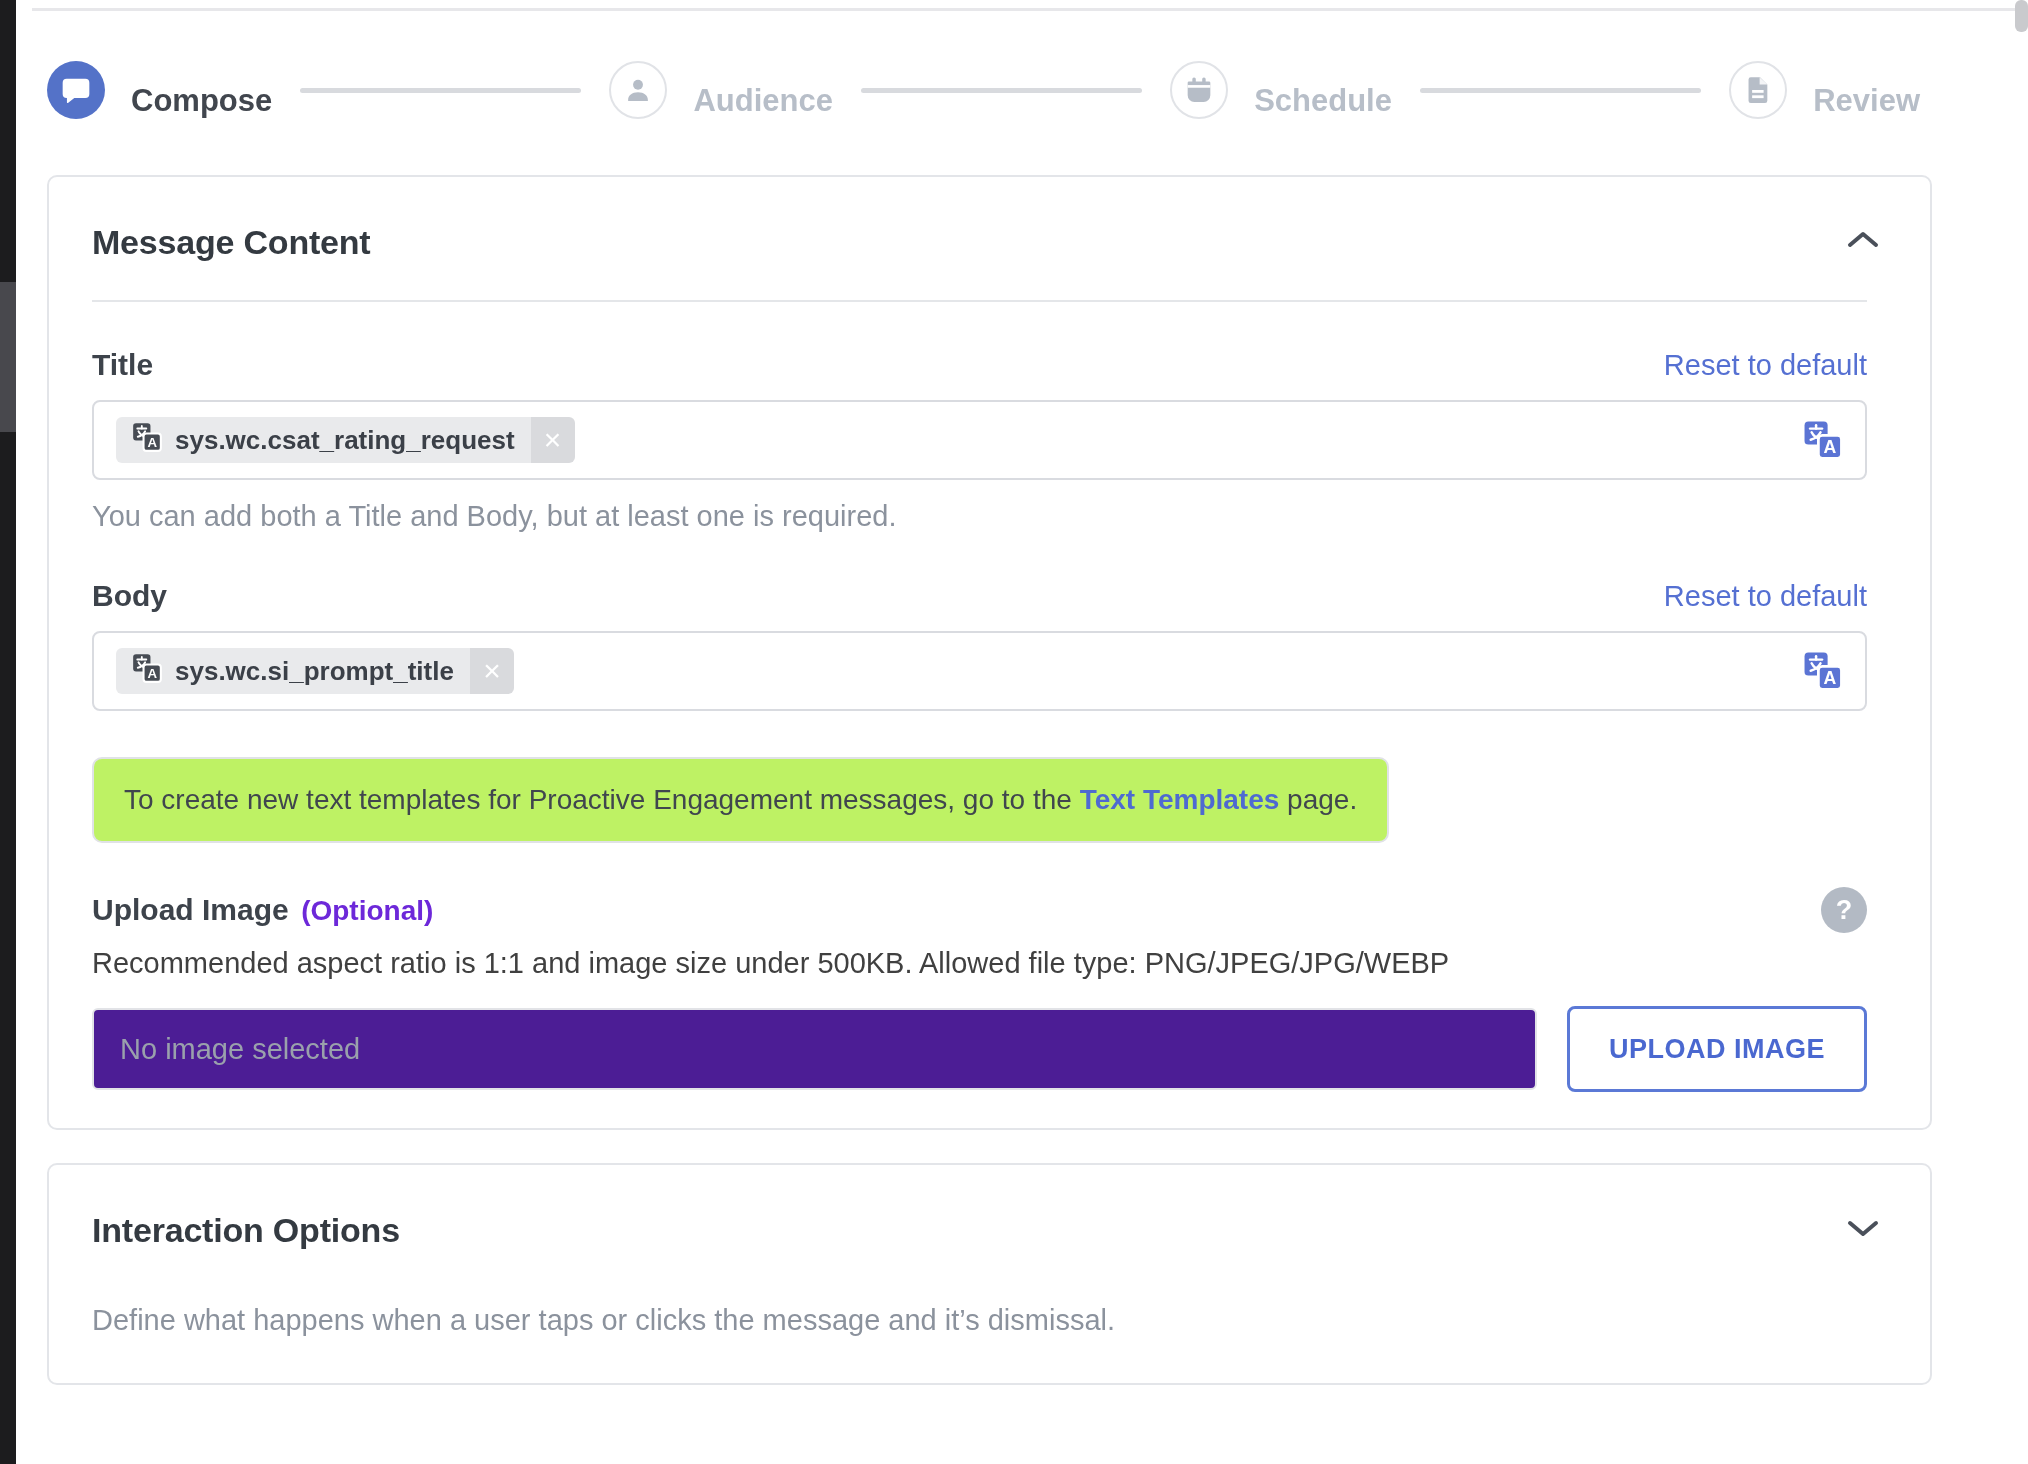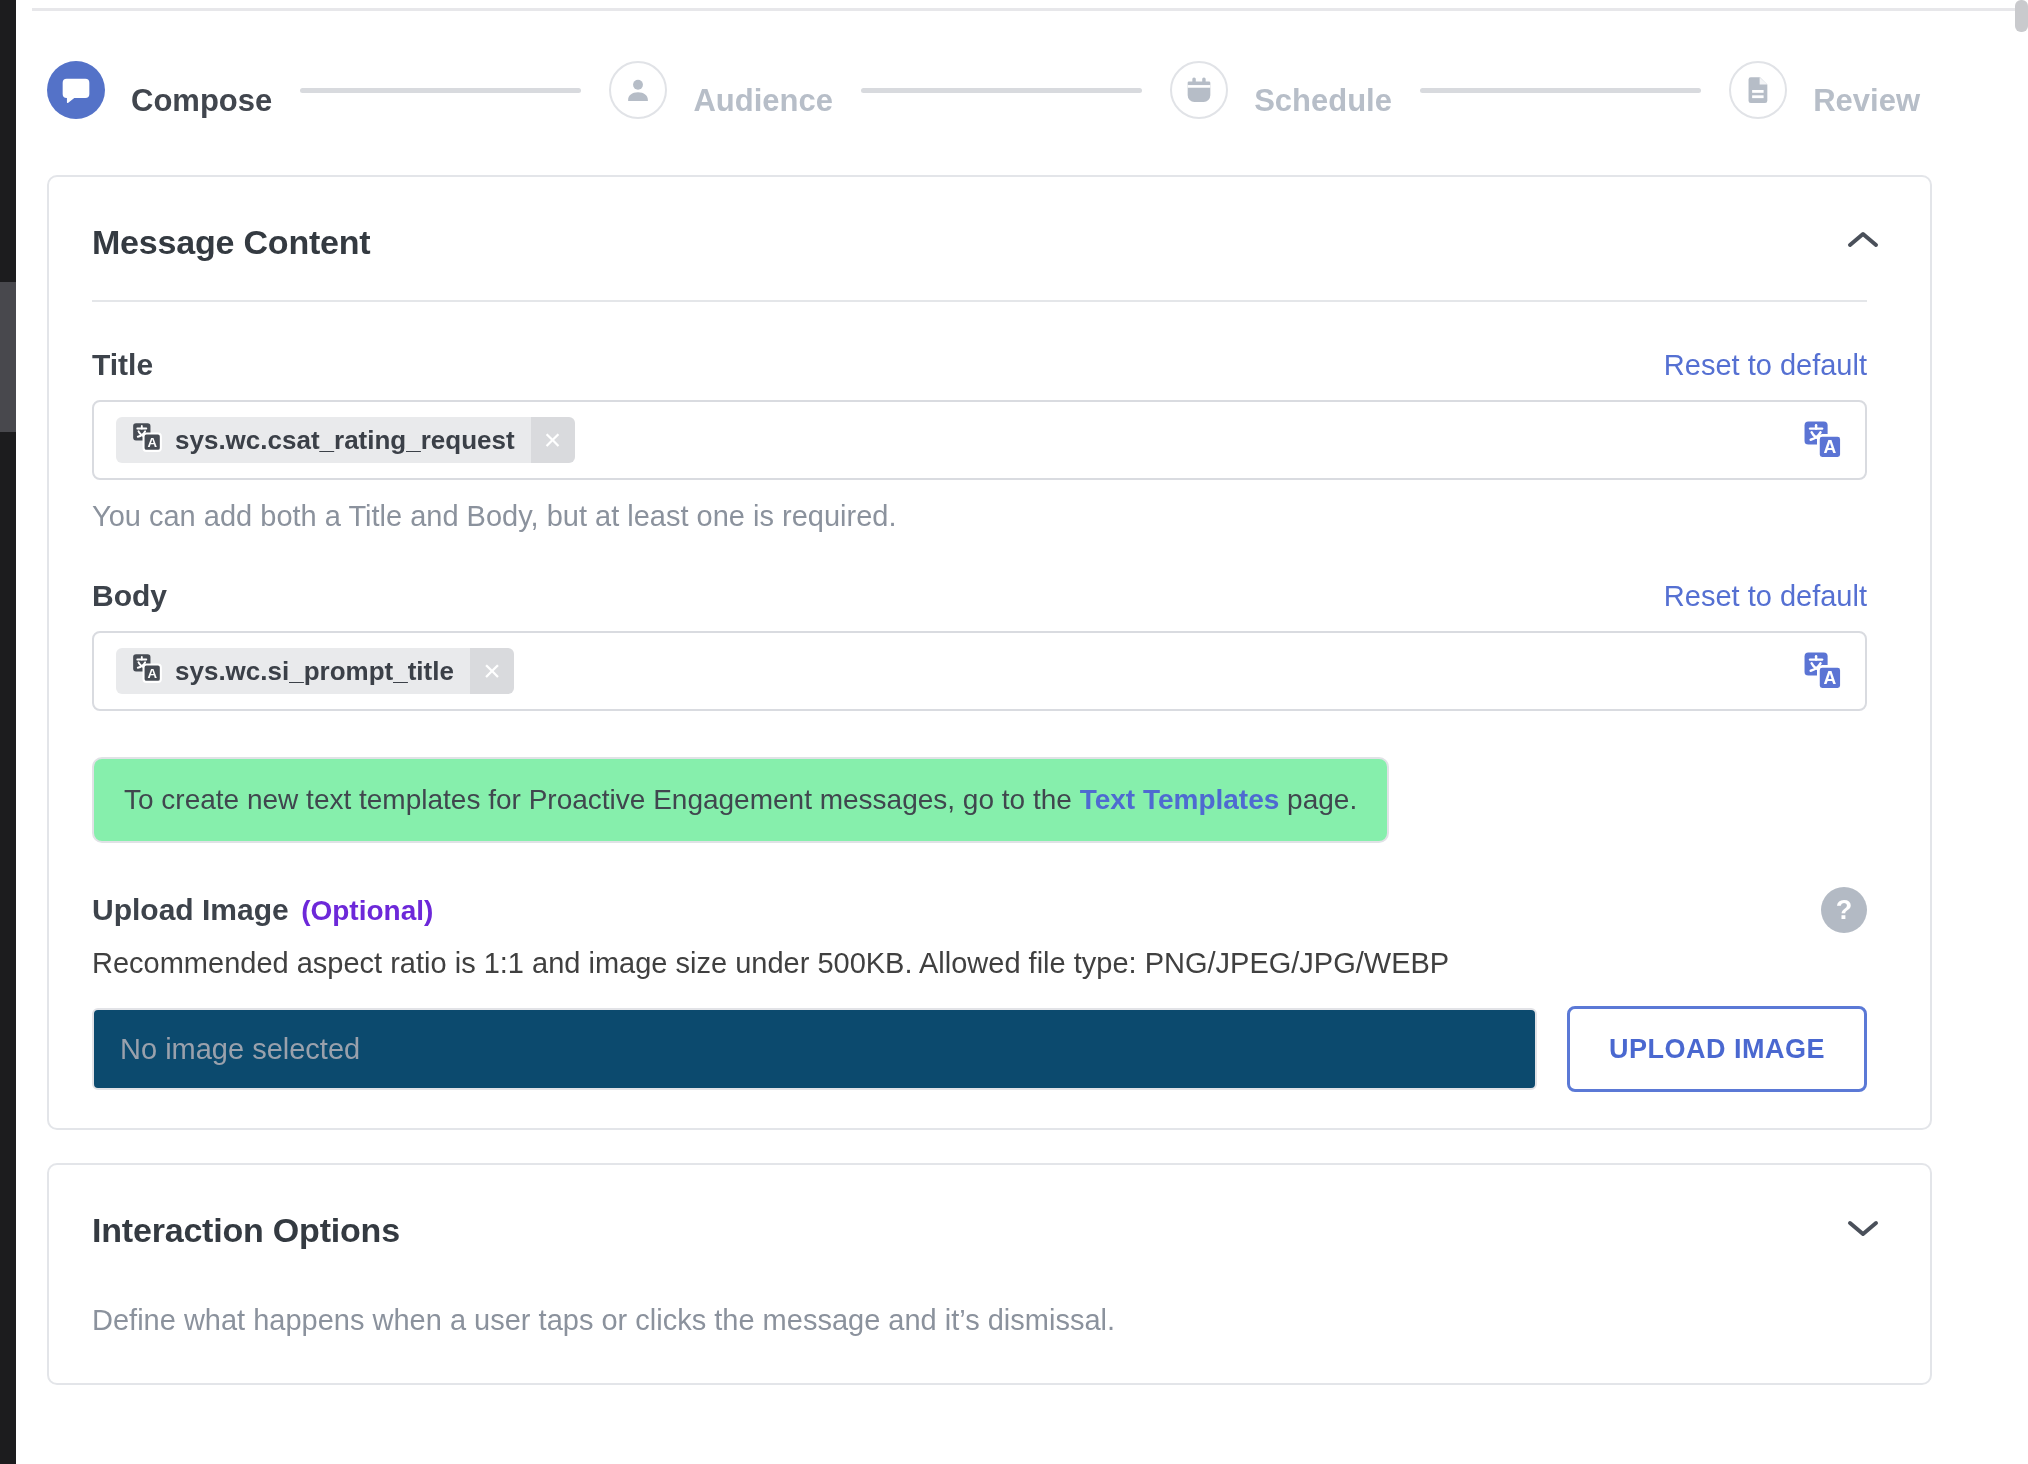--- a/index.html
+++ b/index.html
@@ -51,32 +51,32 @@
     display:flex;align-items:center;padding:0 22px;box-sizing:border-box;background:#fff;cursor:text;}
   .chip{display:flex;height:46px;border-radius:6px;overflow:hidden;font-size:26px;font-weight:700;color:#3b4048;}
   .chip-main{display:flex;align-items:center;gap:13px;background:#e9eaec;padding:0 16px;}
   .chip-main .t-icon{color:#474c54;}
   .chip-close{width:44px;background:#d9dadd;color:#ffffff;display:flex;align-items:center;justify-content:center;
     font-size:30px;font-weight:400;cursor:pointer;user-select:none;}
   .translate-btn{margin-left:auto;color:#5b74d4;display:flex;cursor:pointer;}
 
   .helper{font-size:29px;color:#8b929d;margin-top:20px;}
 
-  .note-box{display:inline-block;background:#86efac;border:2px solid #e0e2e6;border-radius:10px;
+  .note-box{display:inline-block;background:#bef264;border:2px solid #e0e2e6;border-radius:10px;
     padding:25px 30px;font-size:28px;color:#40464e;margin-top:46px;}
   .note-link{color:#4e6ad1;font-weight:700;cursor:pointer;}
 
   .upload-row{display:flex;align-items:center;justify-content:space-between;margin-top:44px;}
   .upload-label{font-size:30px;font-weight:700;color:#3d434b;}
   .optional{font-weight:700;color:#6d28d9;font-size:28px;margin-left:8px;}
   .help-circle{width:46px;height:46px;border-radius:50%;background:#b3bac4;color:#fff;font-weight:700;
     font-size:27px;display:flex;align-items:center;justify-content:center;cursor:pointer;user-select:none;}
   .upload-hint{font-size:29px;color:#404040;margin-top:14px;}
   .upload-controls{display:flex;align-items:center;gap:30px;margin-top:26px;}
-  .file-box{flex:1 1 auto;height:82px;background:#0c4a6e;border:2px solid #e2e3e7;border-radius:6px;
+  .file-box{flex:1 1 auto;height:82px;background:#4c1d95;border:2px solid #e2e3e7;border-radius:6px;
     font-size:29px;color:#9aa1ac;padding:0 26px;box-sizing:border-box;
     font-family:"Liberation Sans","DejaVu Sans",sans-serif;}
   .file-box::placeholder{color:#9aa1ac;opacity:1;}
   .upload-btn{flex:0 0 300px;height:86px;background:#fff;border:3px solid #5b79d6;border-radius:8px;
     color:#4a68d0;font-weight:700;font-size:27px;letter-spacing:0.5px;cursor:pointer;
     font-family:"Liberation Sans","DejaVu Sans",sans-serif;}
 
   .card-2 .card-desc{margin-top:54px;}
 </style>
 </head>

